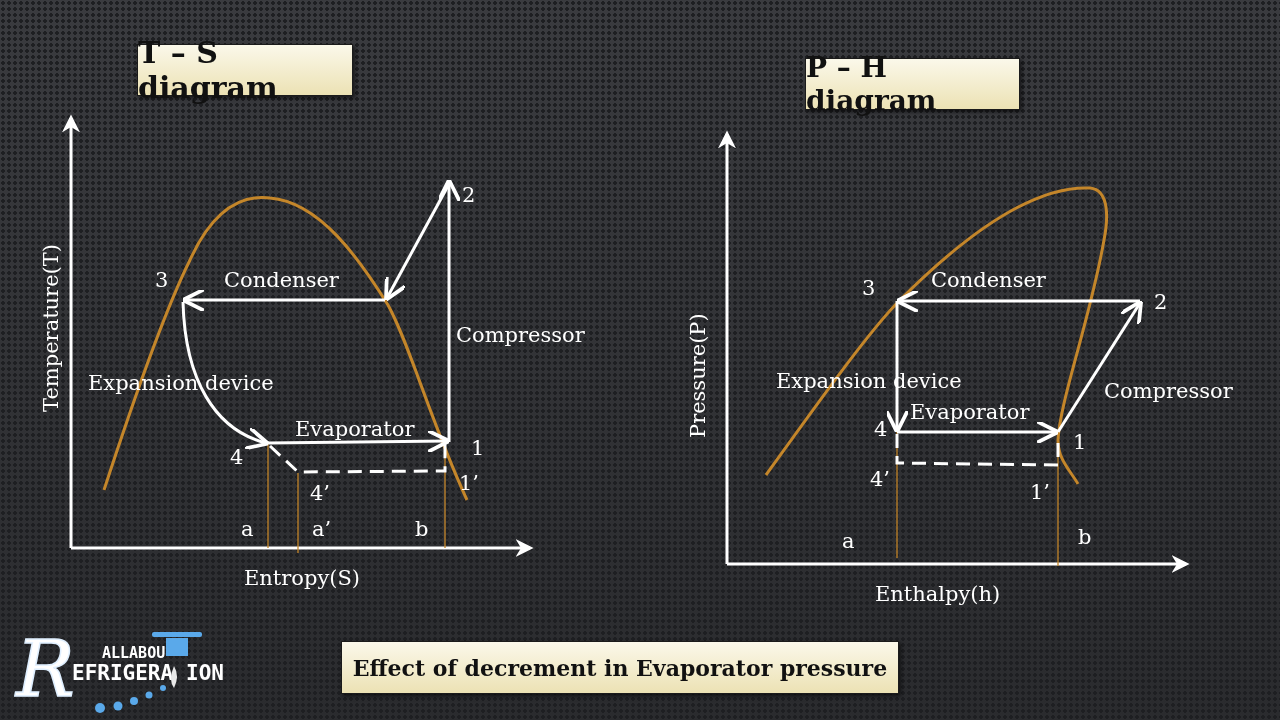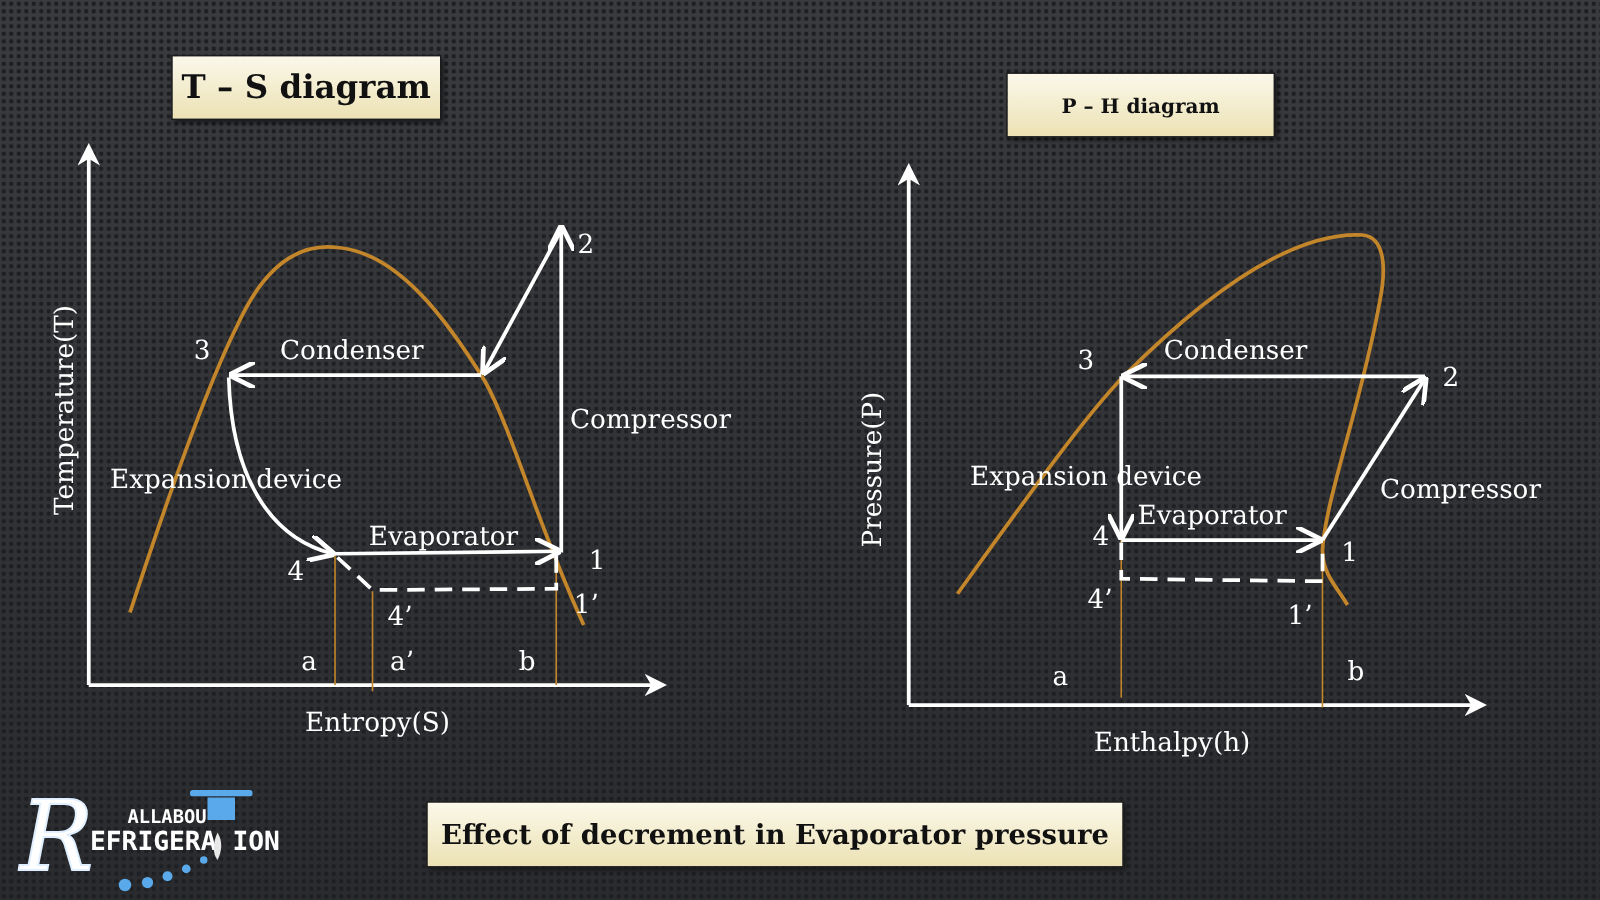--- a/index.html
+++ b/index.html
@@ -21,24 +21,24 @@
     display:flex; align-items:center; justify-content:center;
     font-family: "DejaVu Serif", serif;
   }
   svg.diagram { position:absolute; left:0; top:0; }
   svg text { font-family: "DejaVu Serif", serif; fill:#ffffff; }
   .logo { position:absolute; left:14px; top:618px; width:220px; height:100px; }
 </style>
 </head>
 <body>
 
-<div class="title-box" style="left:137px; top:44px; width:214px; height:50px; font-size:26px;">
+<div class="title-box" style="left:137px; top:44px; width:214px; height:50px; font-size:30px;">
   <span>T – S diagram</span>
 </div>
-<div class="title-box" style="left:805px; top:58px; width:213px; height:50px; font-size:16px;">
+<div class="title-box" style="left:805px; top:58px; width:213px; height:50px; font-size:28px;">
   <span>P – H diagram</span>
 </div>
 <div class="title-box" style="left:341px; top:641px; width:556px; height:51px; font-size:22px;align-items:center;">
   <span>Effect of decrement in Evaporator pressure</span>
 </div>
 
 <svg class="diagram" width="1280" height="720" viewBox="0 0 1280 720">
   <defs>
     <marker id="arr" viewBox="0 0 10 10" refX="9" refY="5" markerWidth="7" markerHeight="7" orient="auto-start-reverse">
       <path d="M0,0 L10,5 L0,10" fill="none" stroke="#fff" stroke-width="1.8"></path>

